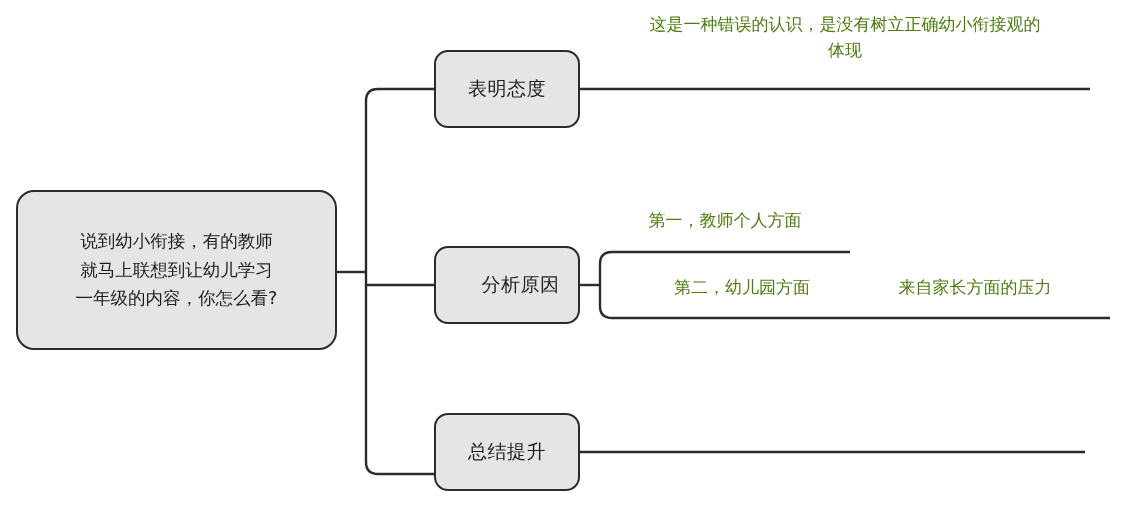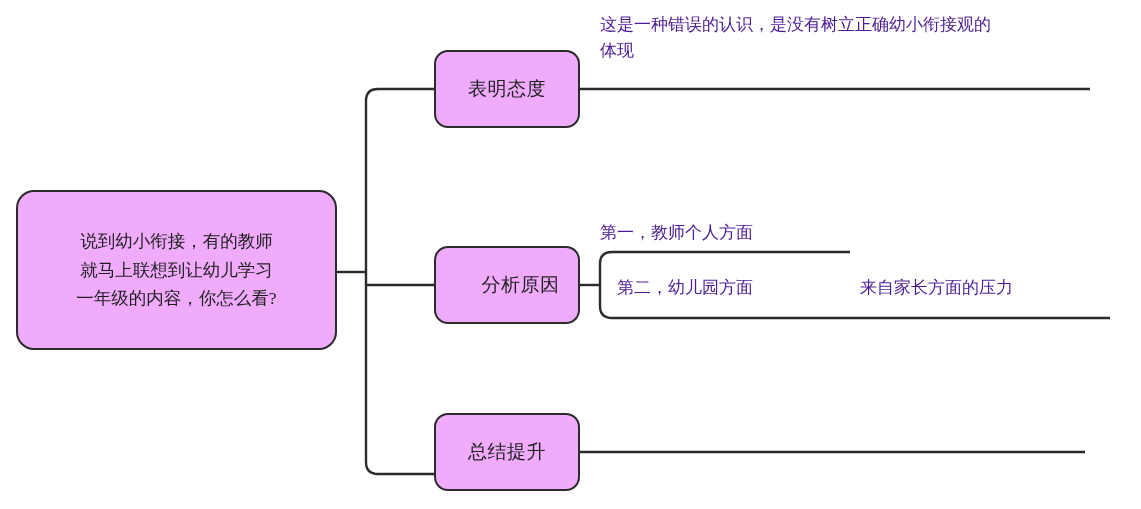--- a/index.html
+++ b/index.html
@@ -22,27 +22,26 @@
     left: 0;
     top: 0;
     width: 1141px;
     height: 509px;
   }
   .node {
     position: absolute;
     box-sizing: border-box;
     border: 2.2px solid #2b2b2b;
     border-radius: 14px;
-    background: #f0abfc;
+    background: #e5e5e5;
     display: flex;
     align-items: center;
     justify-content: center;
     text-align: center;
     color: #1d1d1d;
-    font-family: Liberation Serif, serif;
   }
   .node-root {
     left: 16px;
     top: 190px;
     width: 321px;
     height: 160px;
     border-radius: 18px;
     font-size: 17.5px;
     line-height: 1.62;
     padding: 14px 18px;
@@ -52,34 +51,34 @@
     height: 78px;
     font-size: 19px;
     letter-spacing: 0.5px;
   }
   .branch-1 { left: 434px; top: 50px; }
   .branch-2 { left: 434px; top: 246px; padding-left: 27px; }
   .branch-3 { left: 434px; top: 413px; }
 
   .leaf {
     position: absolute;
-    color: #4c1d95;
+    color: #4d7c0f;
     font-size: 17px;
     line-height: 1.5;
-    text-align: left;
+    text-align: center;
     white-space: pre-line;
   }
   .leaf-1 {
     left: 600px;
     top: 12px;
     width: 490px;
   }
   .leaf-2a {
     left: 600px;
-    top: 220px;
+    top: 208px;
     width: 250px;
   }
   .leaf-2b {
     left: 600px;
     top: 275px;
     width: 250px;
     margin-left: 17px;
   }
   .leaf-2c {
     left: 860px;

